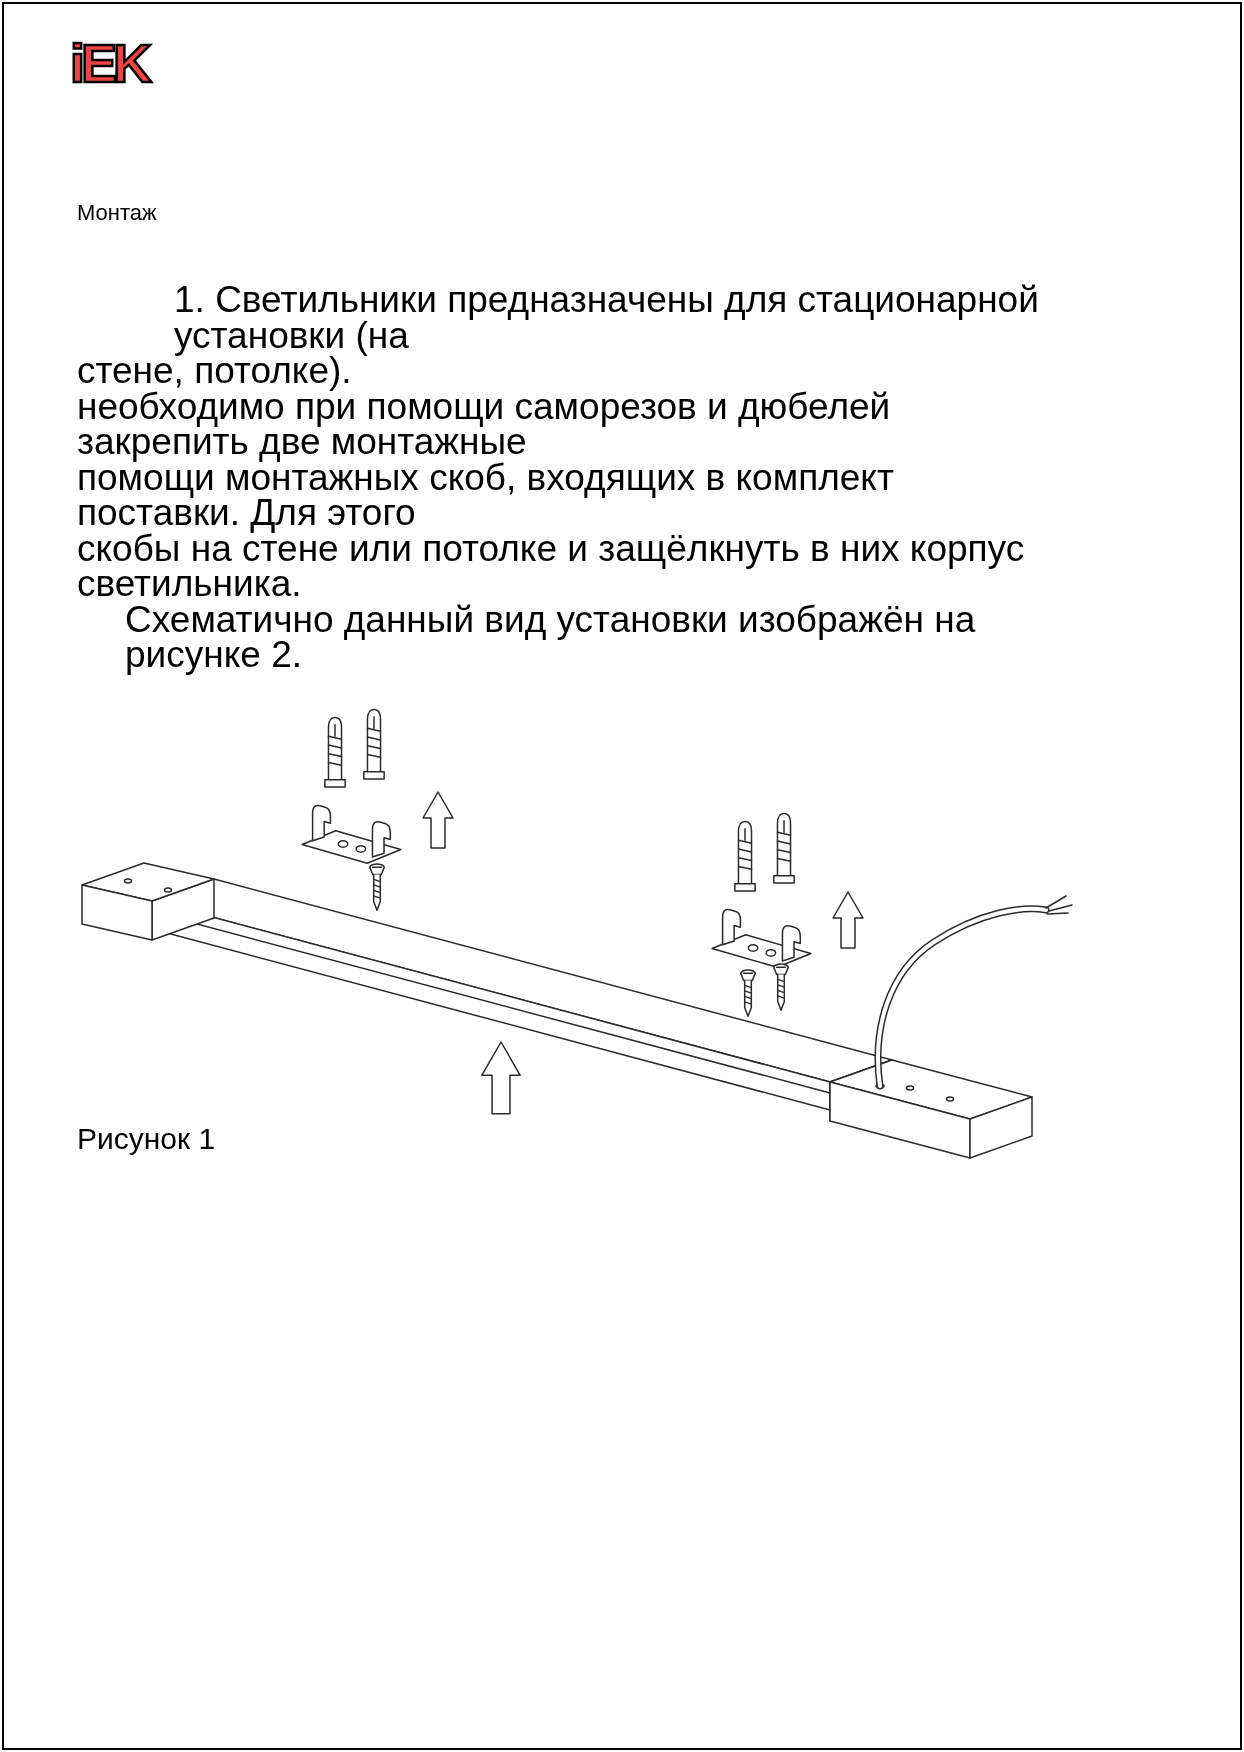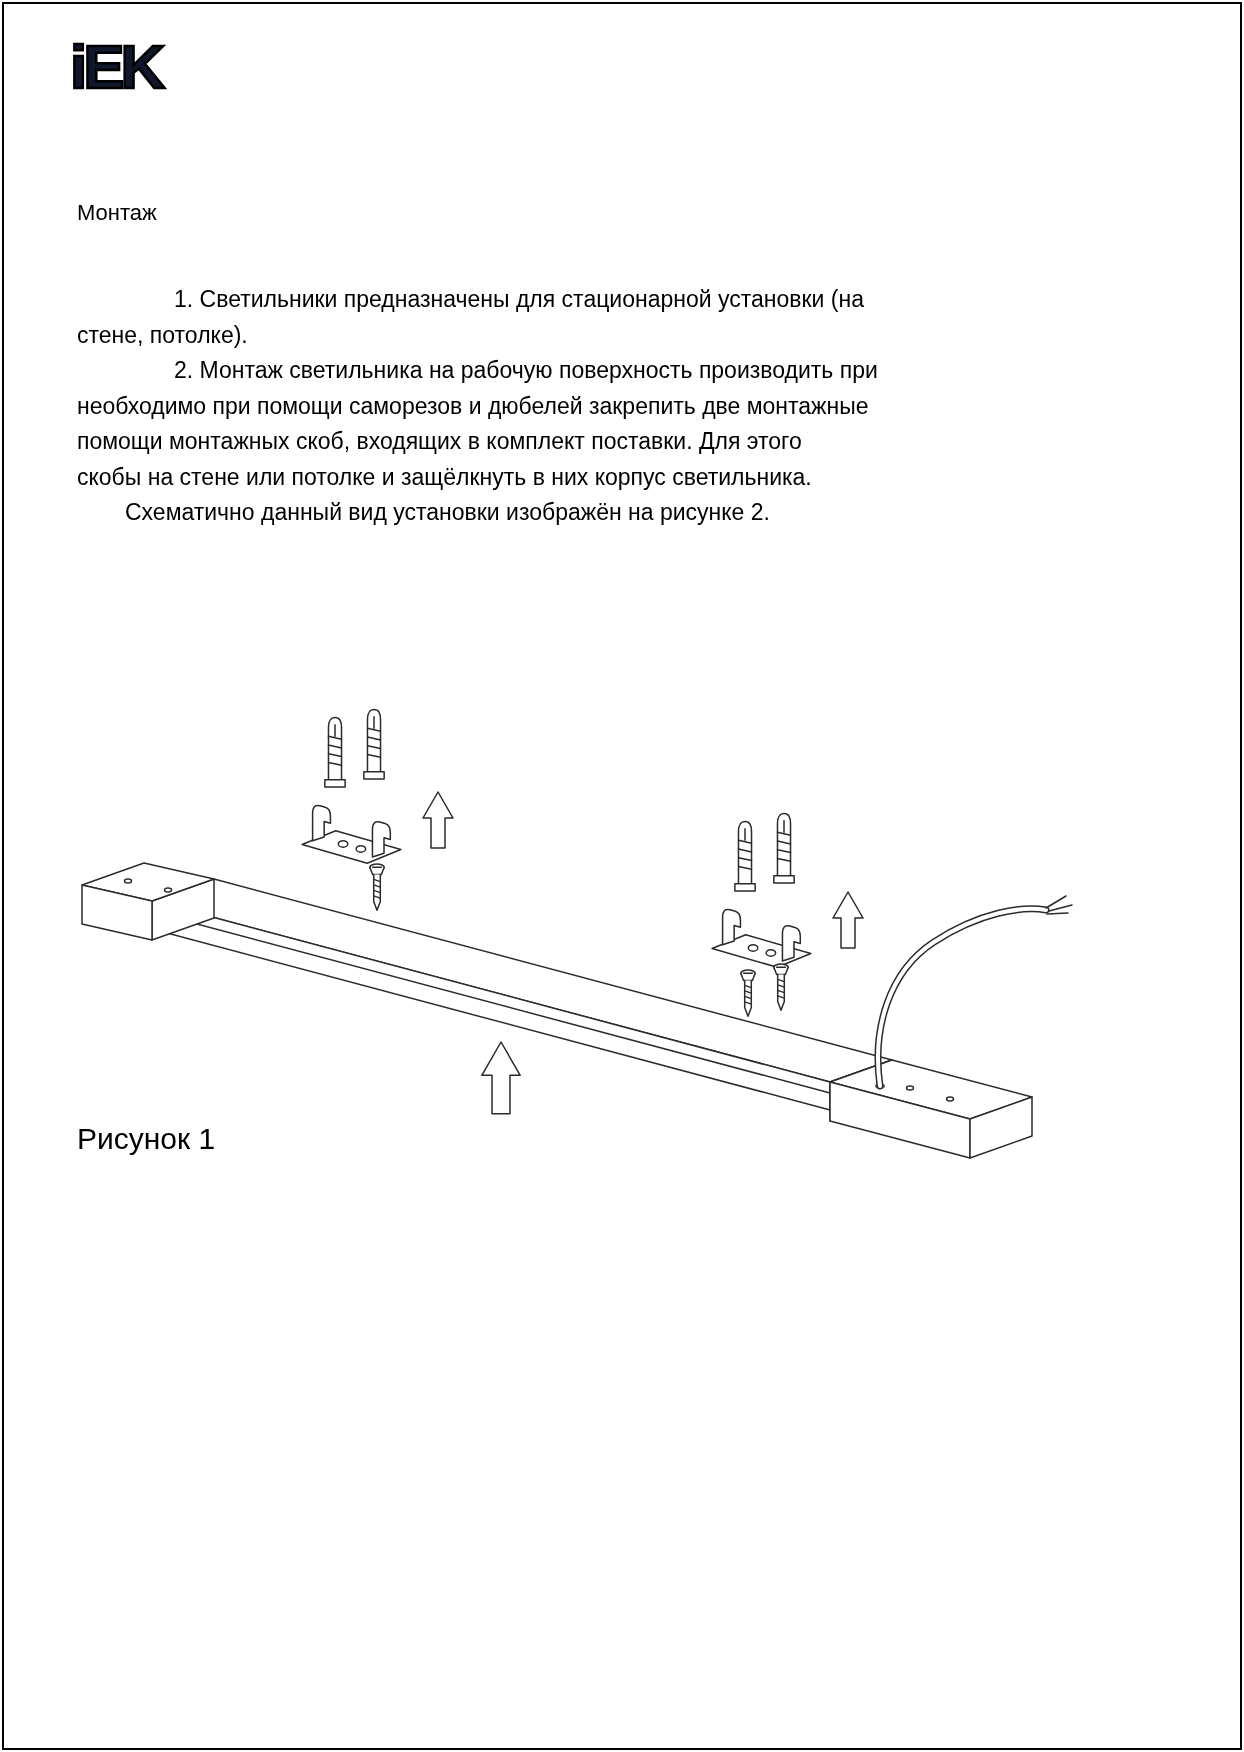--- a/index.html
+++ b/index.html
@@ -6,25 +6,25 @@
   html,body { background:#ffffff; }
   .page {
     position:relative; width:1244px; height:1752px;
     background:#fff; color:#000;
     font-family:"Liberation Sans", sans-serif;
     overflow:hidden;
   }
   .frame { position:absolute; inset:2px; border:2px solid #000; pointer-events:none; }
   .logo {
     position:absolute; left:70px; top:36px;
-    font-size:62px; font-weight:700; letter-spacing:-4px; line-height:1;
-    -webkit-text-stroke:2.5px #000; color:#0f172a;
+    font-size:54px; font-weight:700; letter-spacing:-4px; line-height:1;
+    -webkit-text-stroke:2.5px #000; color:#ef4444;
   }
   .heading { position:absolute; left:77px; top:200px; font-size:22px; font-weight:400; }
-  .text { position:absolute; left:77px; top:282px; width:980px; font-size:23px; line-height:35.5px; }
+  .text { position:absolute; left:77px; top:282px; width:980px; font-size:37px; line-height:35.5px; }
   .line { display:block; }
   .indent-lg { padding-left:97px; }
   .indent-sm { padding-left:48px; }
   .figure { position:absolute; left:0; top:700px; width:1244px; height:480px; }
   .caption { position:absolute; left:77px; top:1122px; font-size:30px; }
   #fig * { vector-effect:non-scaling-stroke; }
   #fig { stroke:#2b2b2b; stroke-width:1.5; fill:none; stroke-linejoin:round; stroke-linecap:round; }
   #fig .solid { fill:#ffffff; }
 </style>
 </head>
@@ -36,21 +36,20 @@
   <div class="logo">iEK</div>
 
   <div class="heading">Монтаж</div>
 
   <div class="text">
     <p>
       <span class="line indent-lg">1. Светильники предназначены для стационарной установки (на</span>
       <span class="line">стене, потолке).</span>
     </p>
     <p>
-      <span class="line indent-lg">2. Монтаж светильника на рабочую поверхность производить при</span>
       <span class="line">необходимо при помощи саморезов и дюбелей закрепить две монтажные</span>
       <span class="line">помощи монтажных скоб, входящих в комплект поставки. Для этого</span>
       <span class="line">скобы на стене или потолке и защёлкнуть в них корпус светильника.</span>
     </p>
     <p>
       <span class="line indent-sm">Схематично данный вид установки изображён на рисунке 2.</span>
     </p>
   </div>
 
   <div class="figure">

